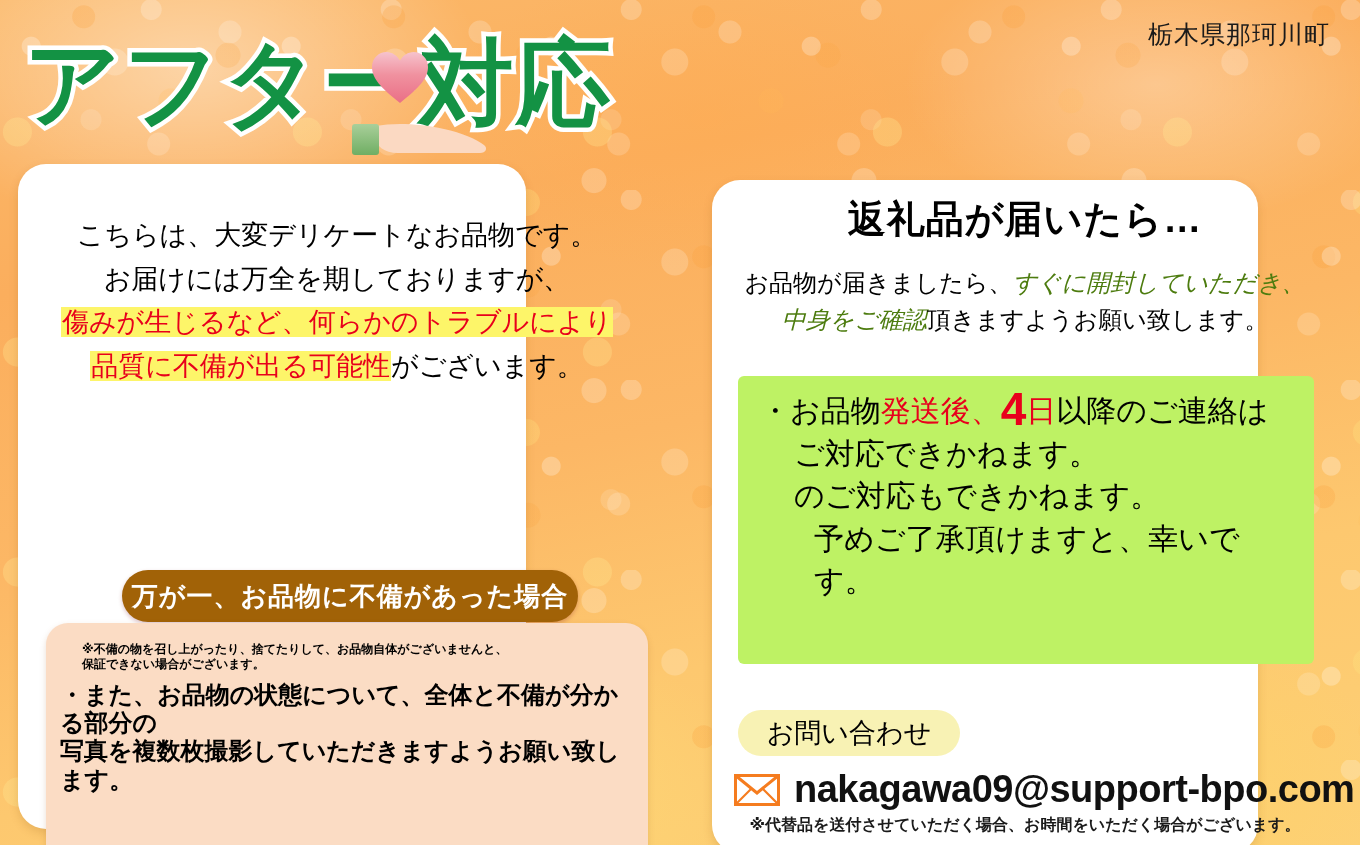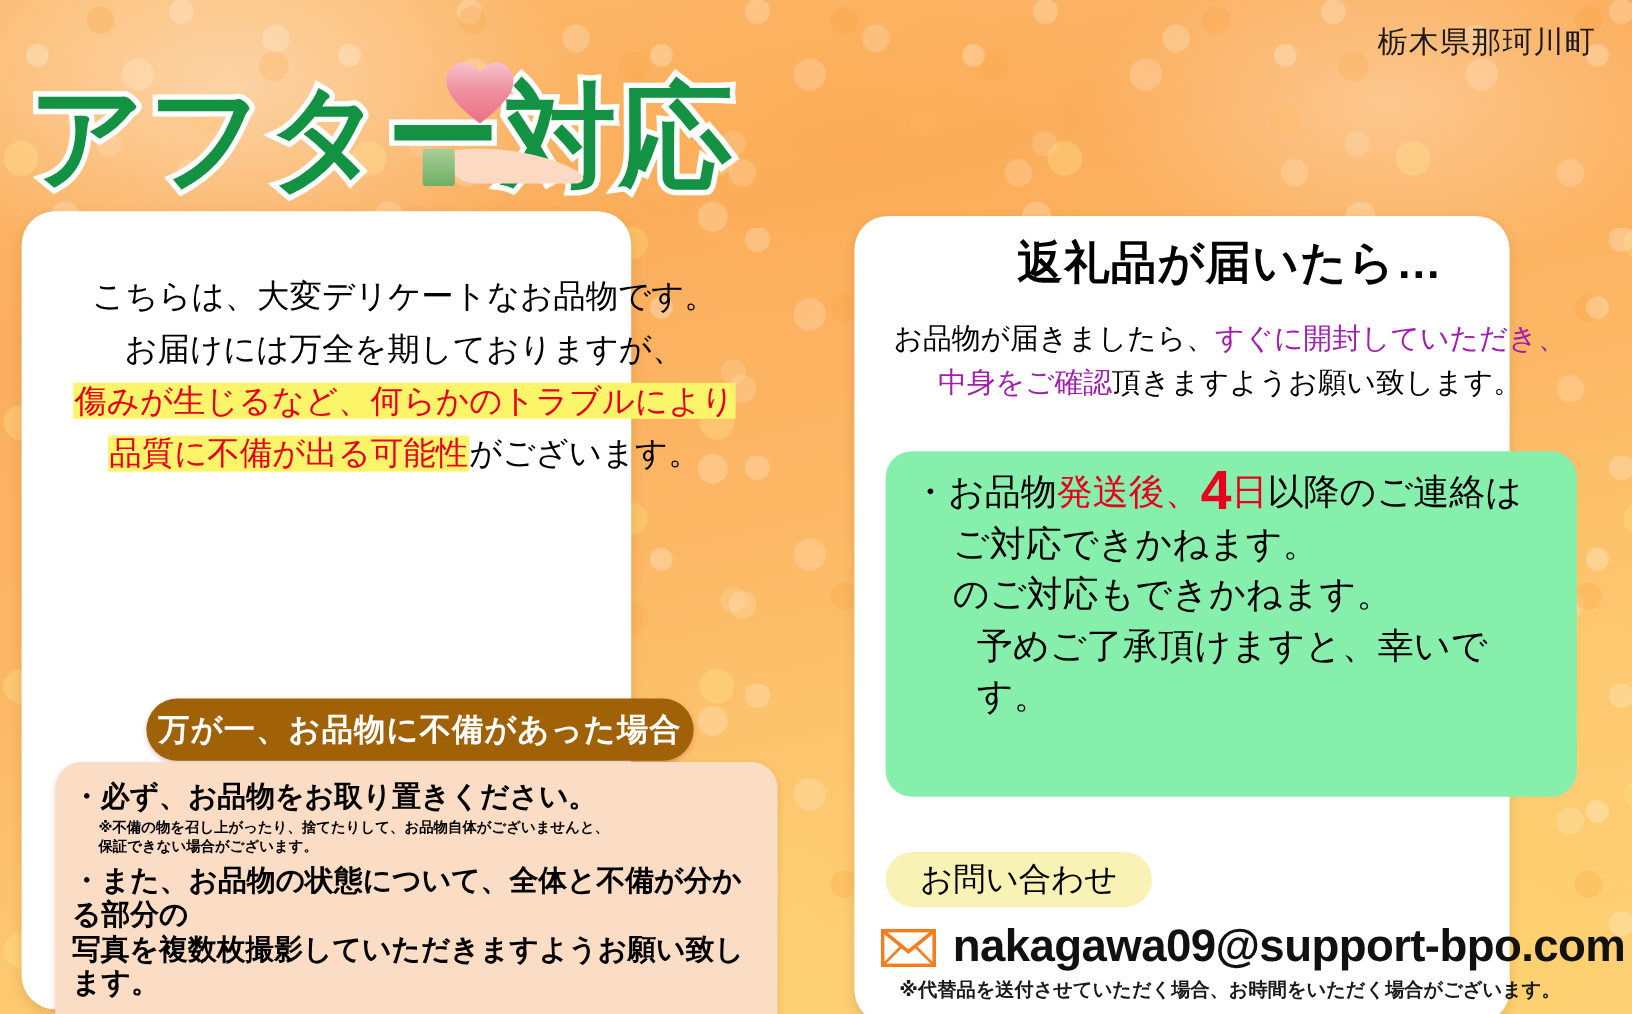--- a/index.html
+++ b/index.html
@@ -62,21 +62,20 @@
     letter-spacing: 1px;
     z-index: 6;
   }
 
   
   .title-wrap {
     position: absolute;
     left: 24px; top: 36px;
     z-index: 7;
     height: 116px;
-    margin-top: 32px;
   }
   .title-text {
     font-size: 95px;
     font-weight: bold;
     color: #139244;
     letter-spacing: 2px;
     line-height: 1;
     white-space: nowrap;
     -webkit-text-stroke: 9px #ffffff;
     paint-order: stroke fill;
@@ -98,21 +97,21 @@
   }
 
   
   .card {
     position: absolute;
     background: #ffffff;
     border-radius: 28px;
     box-shadow: 0 4px 10px rgba(150,90,20,.20);
     z-index: 5;
   }
-  #card-left  { left: 18px;  top: 176px; width: 508px; height: 665px; text-decoration: underline; }
+  #card-left  { left: 18px;  top: 164px; width: 508px; height: 665px; text-decoration: underline; }
   #card-right { left: 712px; top: 152px; width: 546px; height: 673px; margin-top: 28px; }
 
   
   .left-intro {
     position: absolute;
     left: 0; top: 50px;
     width: 638px;
     text-align: center;
     font-size: 27px;
     line-height: 1.62;
@@ -181,28 +180,28 @@
   }
   .right-lead {
     position: absolute;
     left: 0; top: 84px;
     width: 626px;
     text-align: center;
     font-size: 24px;
     line-height: 1.55;
     color: #000;
   }
-  .right-lead .red { color: #a21caf; }
+  .right-lead .red { color: #4d7c0f; font-style: italic; }
 
   .yellow-box {
     position: absolute;
     left: 26px; top: 196px;
     width: 576px; height: 288px;
-    background: #86efac;
-    border-radius: 22px;
+    background: #bef264;
+    border-radius: 6px;
     padding: 14px 20px 0 22px;
     box-sizing: border-box;
   }
   .ybullet {
     font-size: 30px;
     line-height: 1.42;
     color: #000;
     white-space: pre-line;
   }
   .ybullet .red { color: #e8001c; }
@@ -303,21 +302,20 @@
       <div><span class="hl">傷みが生じるなど、何らかのトラブルにより</span></div>
       <div><span class="hl">品質に不備が出る可能性</span><span class="plain">がございます。</span></div>
     </div>
 
     <div class="pill-banner">
       <span>万が一、お品物に不備があった場合</span>
     </div>
 
     <div class="peach-box">
 
-      <div class="bullet-line">・必ず、お品物をお取り置きください。</div>
       <div class="note-line">※不備の物を召し上がったり、捨てたりして、お品物自体がございませんと、
 保証できない場合がございます。</div>
 
       <div class="bullet-line">・また、お品物の状態について、全体と不備が分かる部分の
 写真を複数枚撮影していただきますようお願い致します。</div>
 
     </div>
   </div>
 
   <div class="card" id="card-right">

